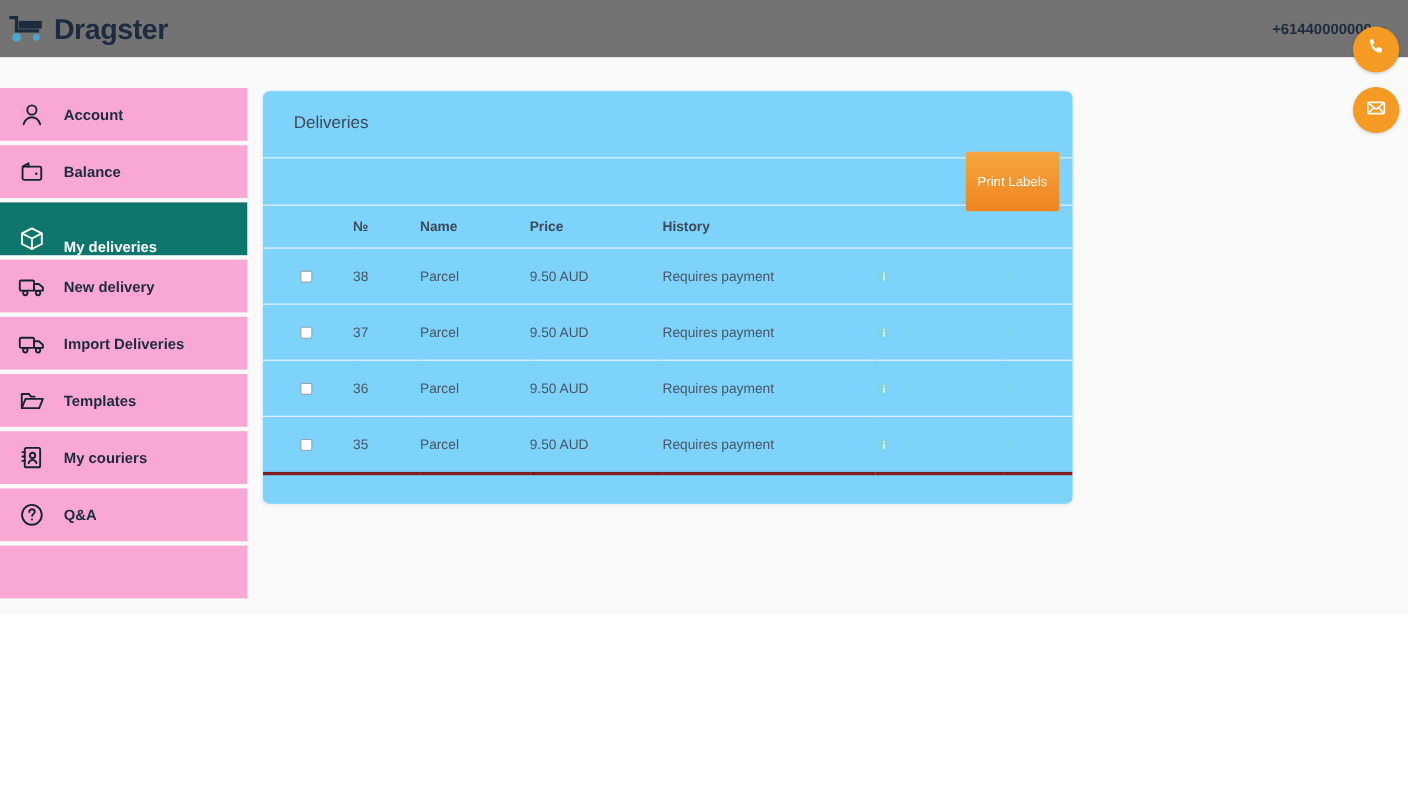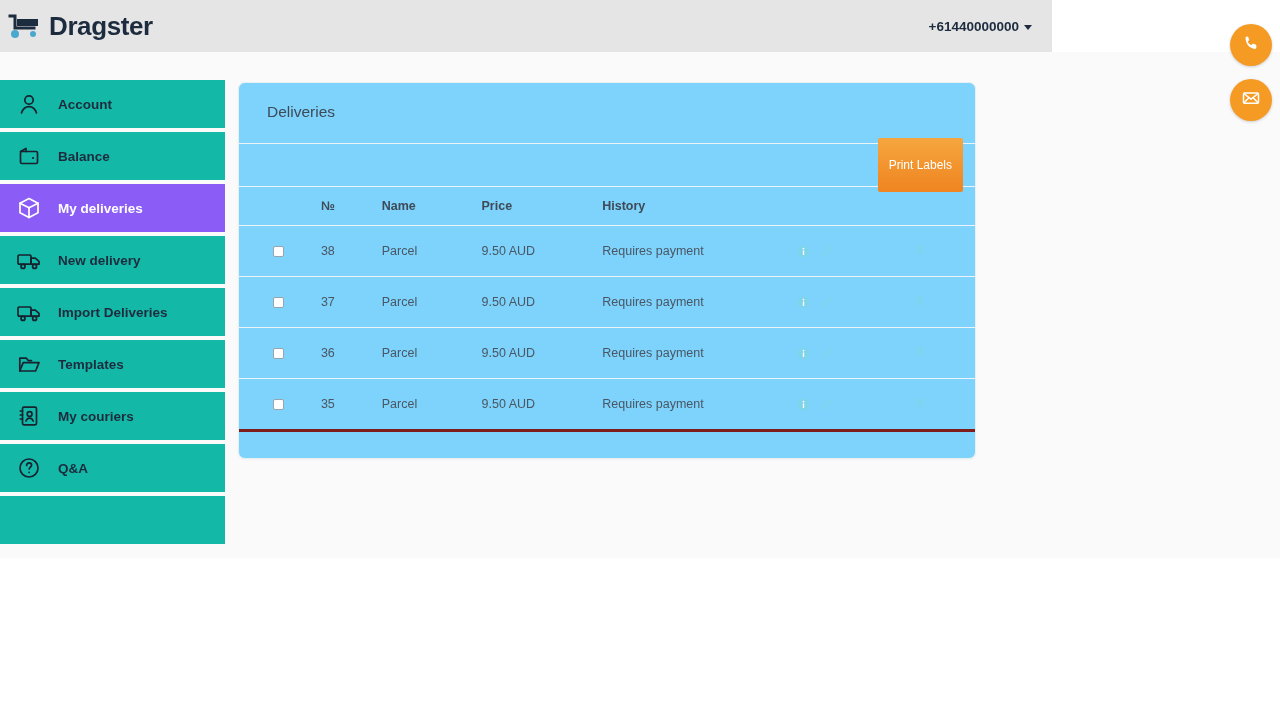--- a/index.html
+++ b/index.html
@@ -13,22 +13,22 @@
 
   
   .page { position:relative; width:1280px; height:720px; }
   .content-bg {
     position:absolute; left:0; top:52px; width:1280px; height:506px;
     background:#fafafb;
   }
 
   
   .header {
-    position:absolute; left:0; top:0; width:1052px; height:52px;
-    background:#e5e5e5;
+    position:absolute; left:0; top:0; width:1280px; height:52px;
+    background:#737373;
     display:flex; align-items:center; justify-content:space-between;
     padding:0 20px 0 8px;
   }
   .brand { display:flex; align-items:center; gap:9px; }
   .brand-mark { width:32px; height:26px; display:block; }
   .brand-name {
     font-size:26px; font-weight:bold; color:#1d2b3e;
     letter-spacing:-0.4px; line-height:1;
   }
   .phone-menu {
@@ -44,29 +44,29 @@
 
   
   .sidebar {
     position:absolute; left:0; top:80px; width:225px; height:478px;
     overflow:hidden;
   }
   .nav-item {
     position:relative;
     display:flex; align-items:center; gap:14px;
     height:48px; padding-left:14px;
-    background:#14b8a6;
+    background:#f9a8d4;
     margin-bottom:4px;
     cursor:pointer;
     color:#1d2b3e;
   }
   .nav-item .nav-ico { width:30px; height:30px; flex:none;
     display:flex; align-items:center; justify-content:center; }
   .nav-item .nav-label { font-size:13.5px; font-weight:bold; white-space:nowrap; }
-  .nav-item.active { background:#8b5cf6; color:#ffffff; }
+  .nav-item.active { background:#0f766e; color:#ffffff;align-items:flex-end; }
   .nav-item.active .nav-label { color:#ffffff; }
   .nav-item.active svg { stroke:#ffffff; }
   .nav-item svg { stroke:#16222f; fill:none; stroke-width:1.7;
     stroke-linecap:round; stroke-linejoin:round; }
 
   
   .card {
     position:absolute; left:238px; top:82px; width:738px;
     background:#7dd3fc;
     border:1px solid #e8f0f3;

